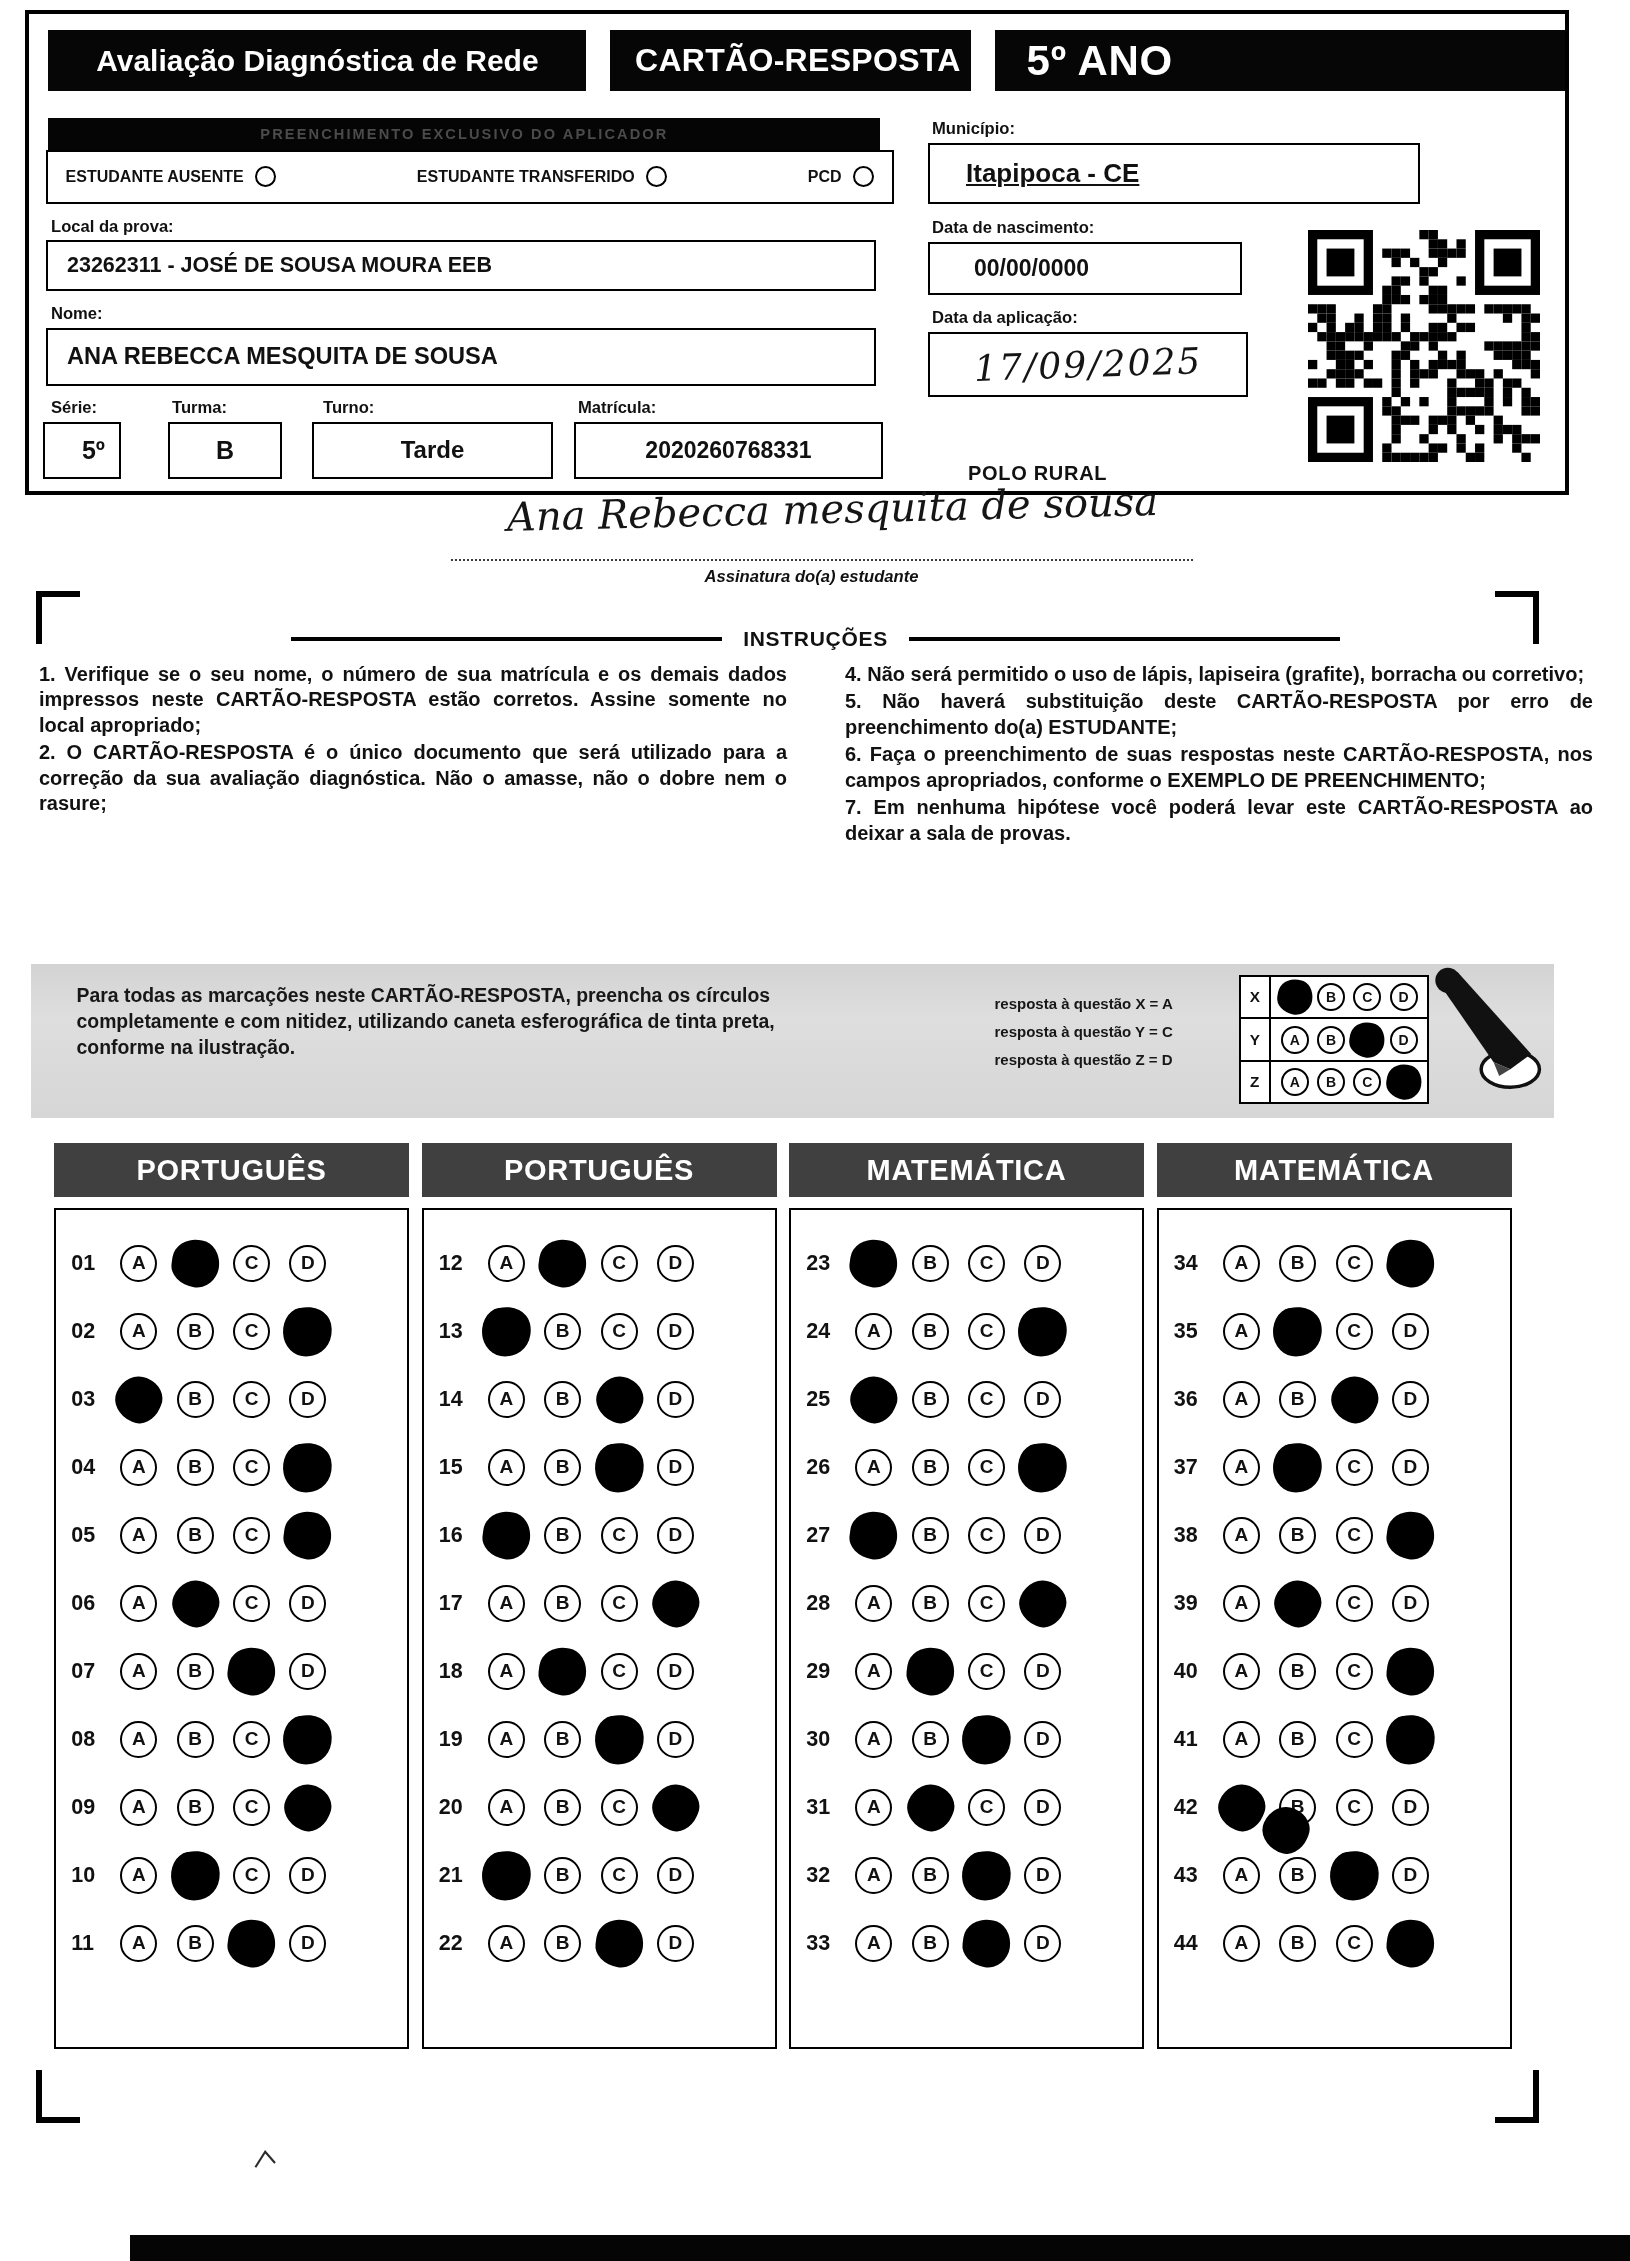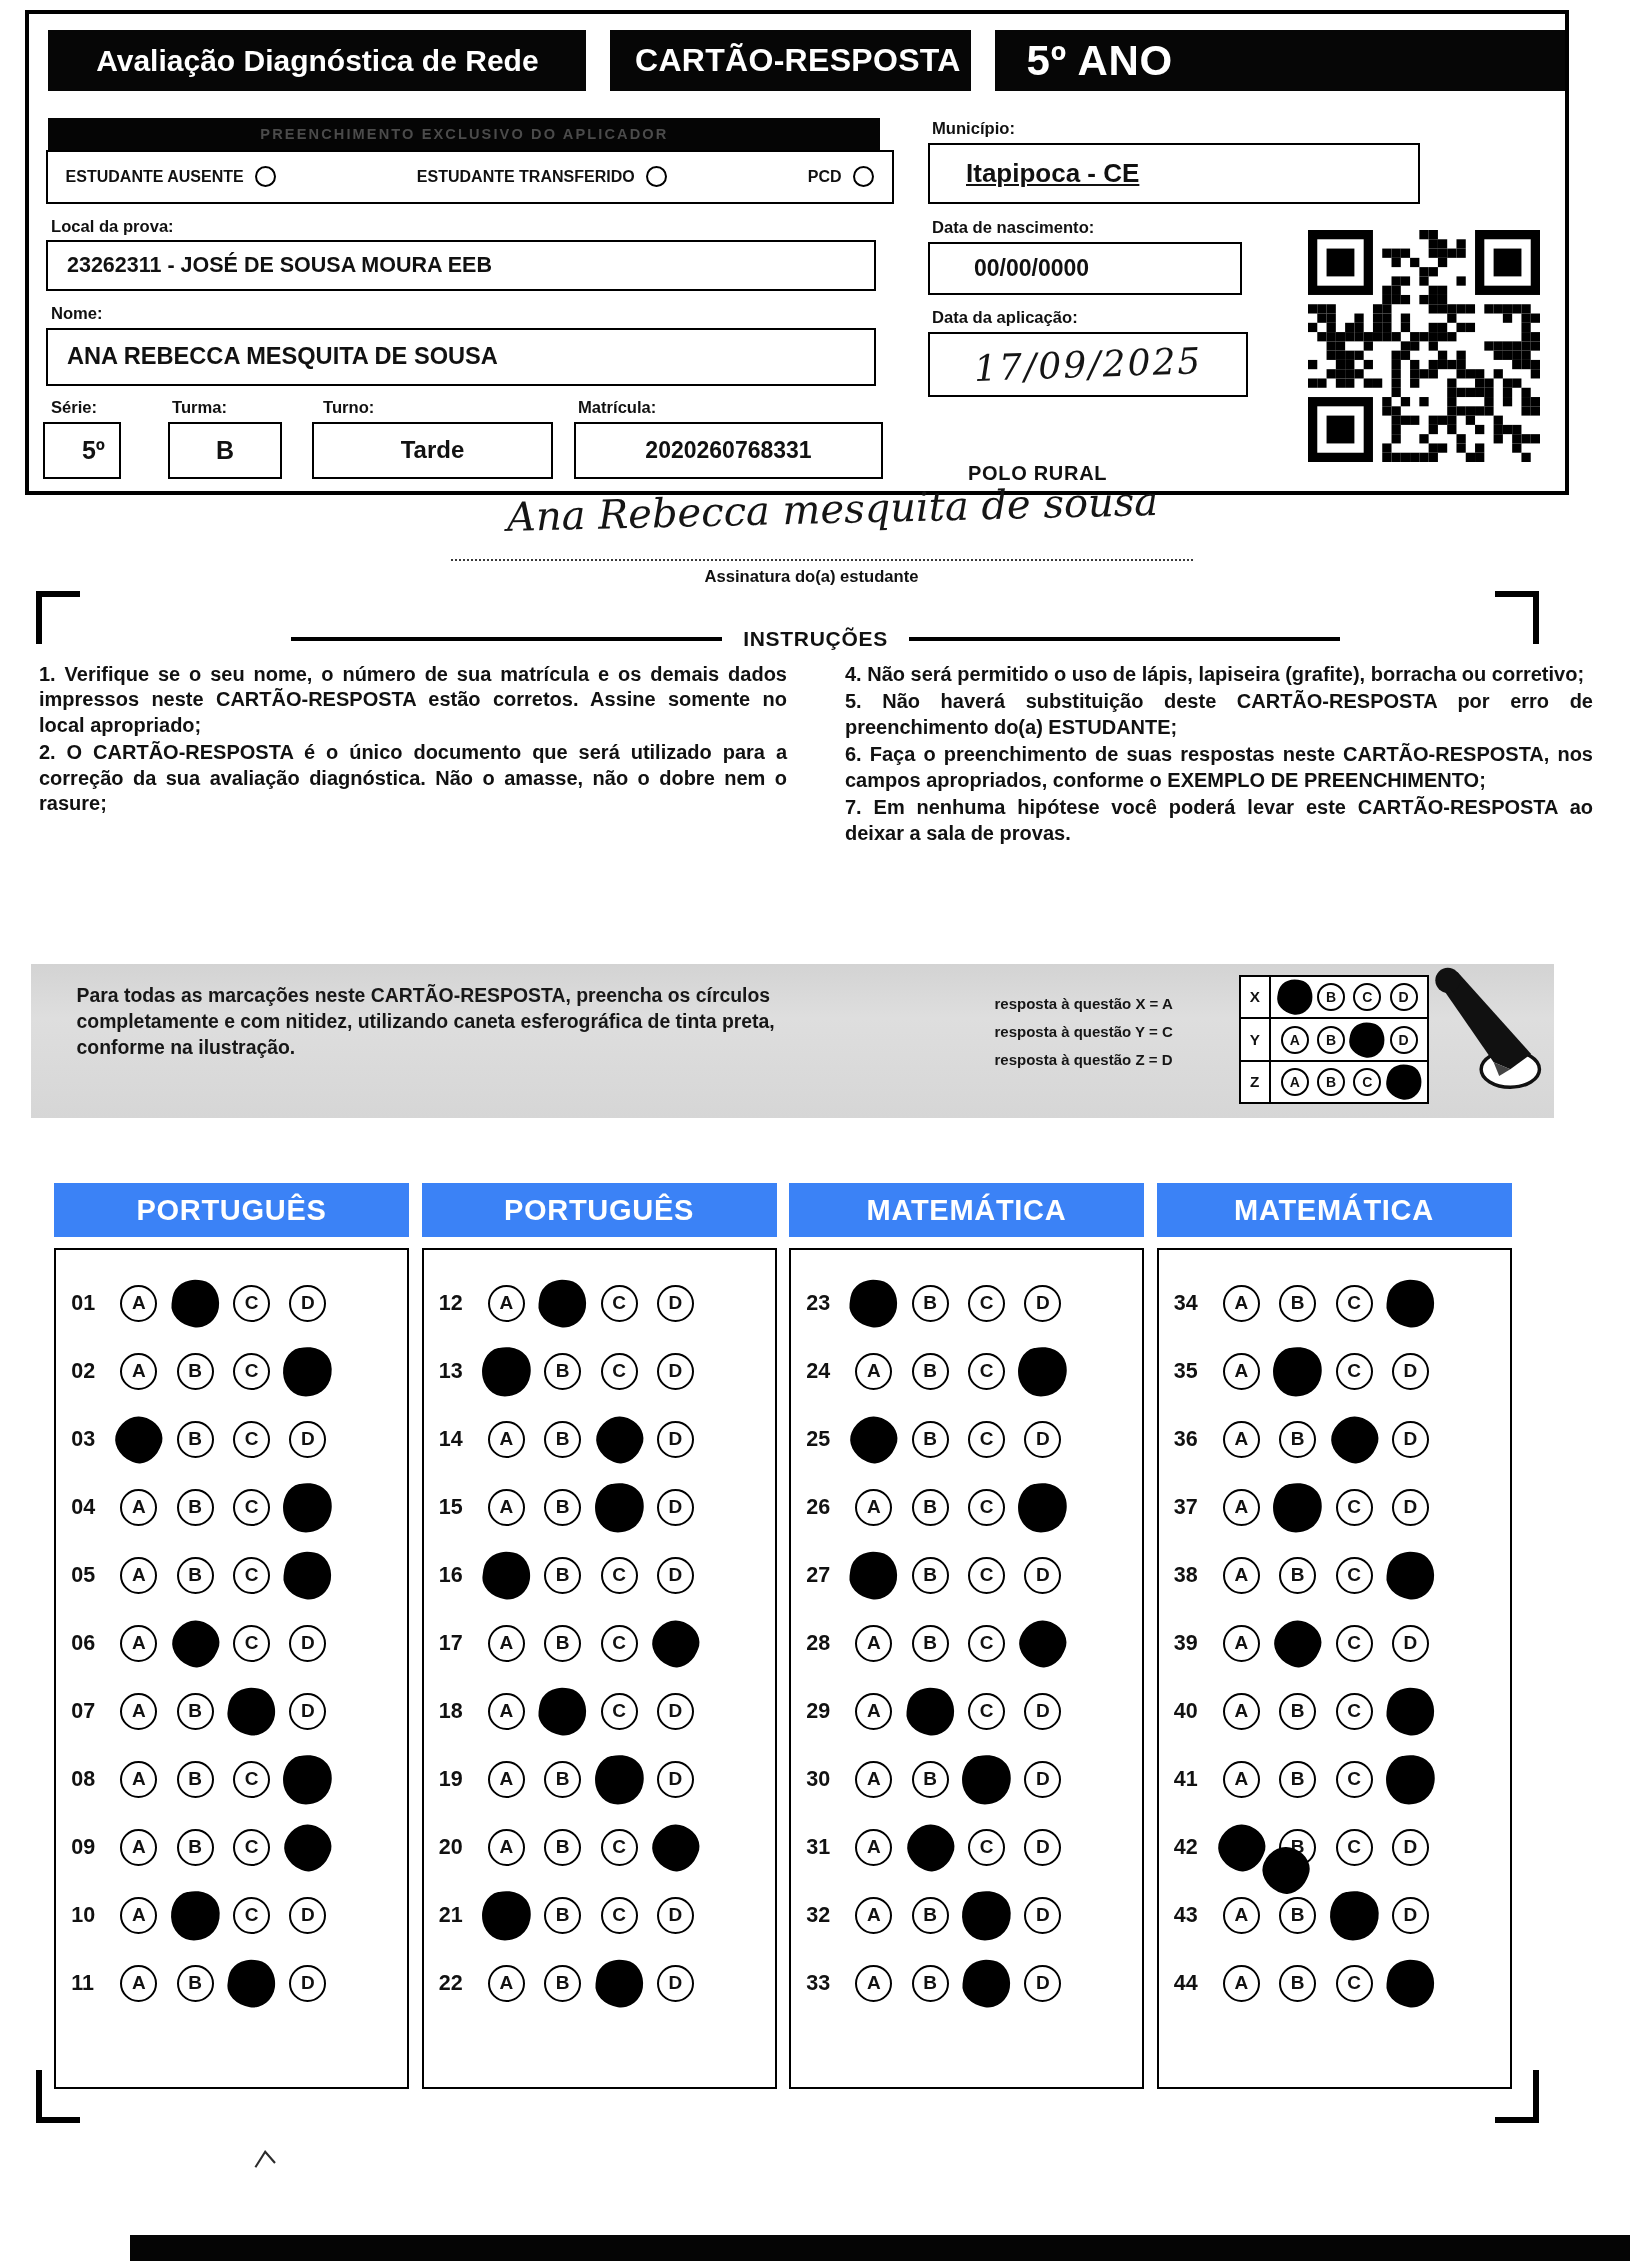--- a/index.html
+++ b/index.html
@@ -52,21 +52,21 @@
   .handwriting { font-family:"DejaVu Serif", serif; font-style:italic; color:#151515; }
   .date-hand { font-size:36px; letter-spacing:2.1px; transform:rotate(-2deg); font-weight:400; }
 
   .qr { position:absolute; left:1279px; top:216px; width:233px; height:233px; }
   .polo { position:absolute; left:903px; top:448px; font-size:20px; font-weight:700; letter-spacing:0.7px;margin-left:36px; }
 
   
   .sig-script { position:absolute; left:444px; top:486px; width:777px; text-align:center;
     font-size:40px; transform:rotate(-1.4deg); white-space:nowrap; }
   .sig-line { position:absolute; left:451px; top:559px; width:742px; border-top:2.1px dotted #3a3a3a; }
-  .sig-label { position:absolute; left:652px; top:567px; width:319px; text-align:center; font-size:16.6px; font-weight:700; }
+  .sig-label { position:absolute; left:652px; top:567px; width:319px; text-align:center; font-size:16.6px; font-weight:700;font-style:italic; }
 
   
   .corner { position:absolute; width:44px; height:53px; }
   .corner-tl { left:36px;   top:591px;  border-top:6.2px solid #000; border-left:6.2px solid #000; }
   .corner-tr { left:1495px; top:591px;  border-top:6.2px solid #000; border-right:6.2px solid #000; }
   .corner-bl { left:36px;   top:2070px; border-bottom:6.2px solid #000; border-left:6.2px solid #000; }
   .corner-br { left:1495px; top:2070px; border-bottom:6.2px solid #000; border-right:6.2px solid #000; }
 
   
   .inst-title-row { position:absolute; left:291px; top:627px; width:1049px; display:flex; align-items:center; gap:21px; }
@@ -90,22 +90,22 @@
   .ex-bubbles { display:flex; gap:8.3px; padding:6.2px 9.7px; align-items:center; }
   .ex-bubble { width:28px; height:28px; border:2.1px solid #000; border-radius:50%; display:flex; align-items:center;
     justify-content:center; font-size:14px; font-weight:700; background:#fff; }
   .ex-bubble.filled { background:#000; border-color:#000; color:transparent;
     transform:scale(1.25) rotate(10deg); border-radius:54% 46% 50% 58% / 48% 56% 52% 46%; }
   .hand-illustration { position:absolute; left:1396px; top:1.4px; width:118px; height:132px; }
 
   
   .answers-row { position:absolute; left:54px; top:1143px; display:flex; gap:12.5px; }
   .answer-column { width:355px; }
-  .col-header { height:54px; background:#3b82f6; color:#fff; font-size:29px; font-weight:700;
-    display:flex; align-items:center; justify-content:center; letter-spacing:0.7px;margin-top:40px; }
+  .col-header { height:54px; background:#404040; color:#fff; font-size:29px; font-weight:700;
+    display:flex; align-items:center; justify-content:center; letter-spacing:0.7px; }
   .bubble-box { margin-top:11px; border:2.8px solid #000; height:841px; padding:19.4px 0 0 15.3px; background:#fff; }
   .q-row { display:flex; align-items:center; height:68px; }
   .q-num { width:49px; font-size:21.5px; font-weight:700; flex:none; }
   .bubble { width:37px; height:37px; border:2.4px solid #000; border-radius:50%; display:flex; align-items:center;
     justify-content:center; font-size:19px; font-weight:700; margin-right:19.4px; background:#fff; flex:none; position:relative; }
   .bubble.filled { background:#000; border-color:#000; color:transparent; z-index:2;
     transform:scale(1.28) rotate(8deg); border-radius:54% 46% 50% 58% / 48% 56% 52% 46%; }
   .q-row:nth-child(even) .bubble.filled { transform:scale(1.33) rotate(-12deg);
     border-radius:46% 58% 52% 48% / 56% 46% 58% 50%; }
   .q-row:nth-child(3n) .bubble.filled { transform:scale(1.24) rotate(24deg);

